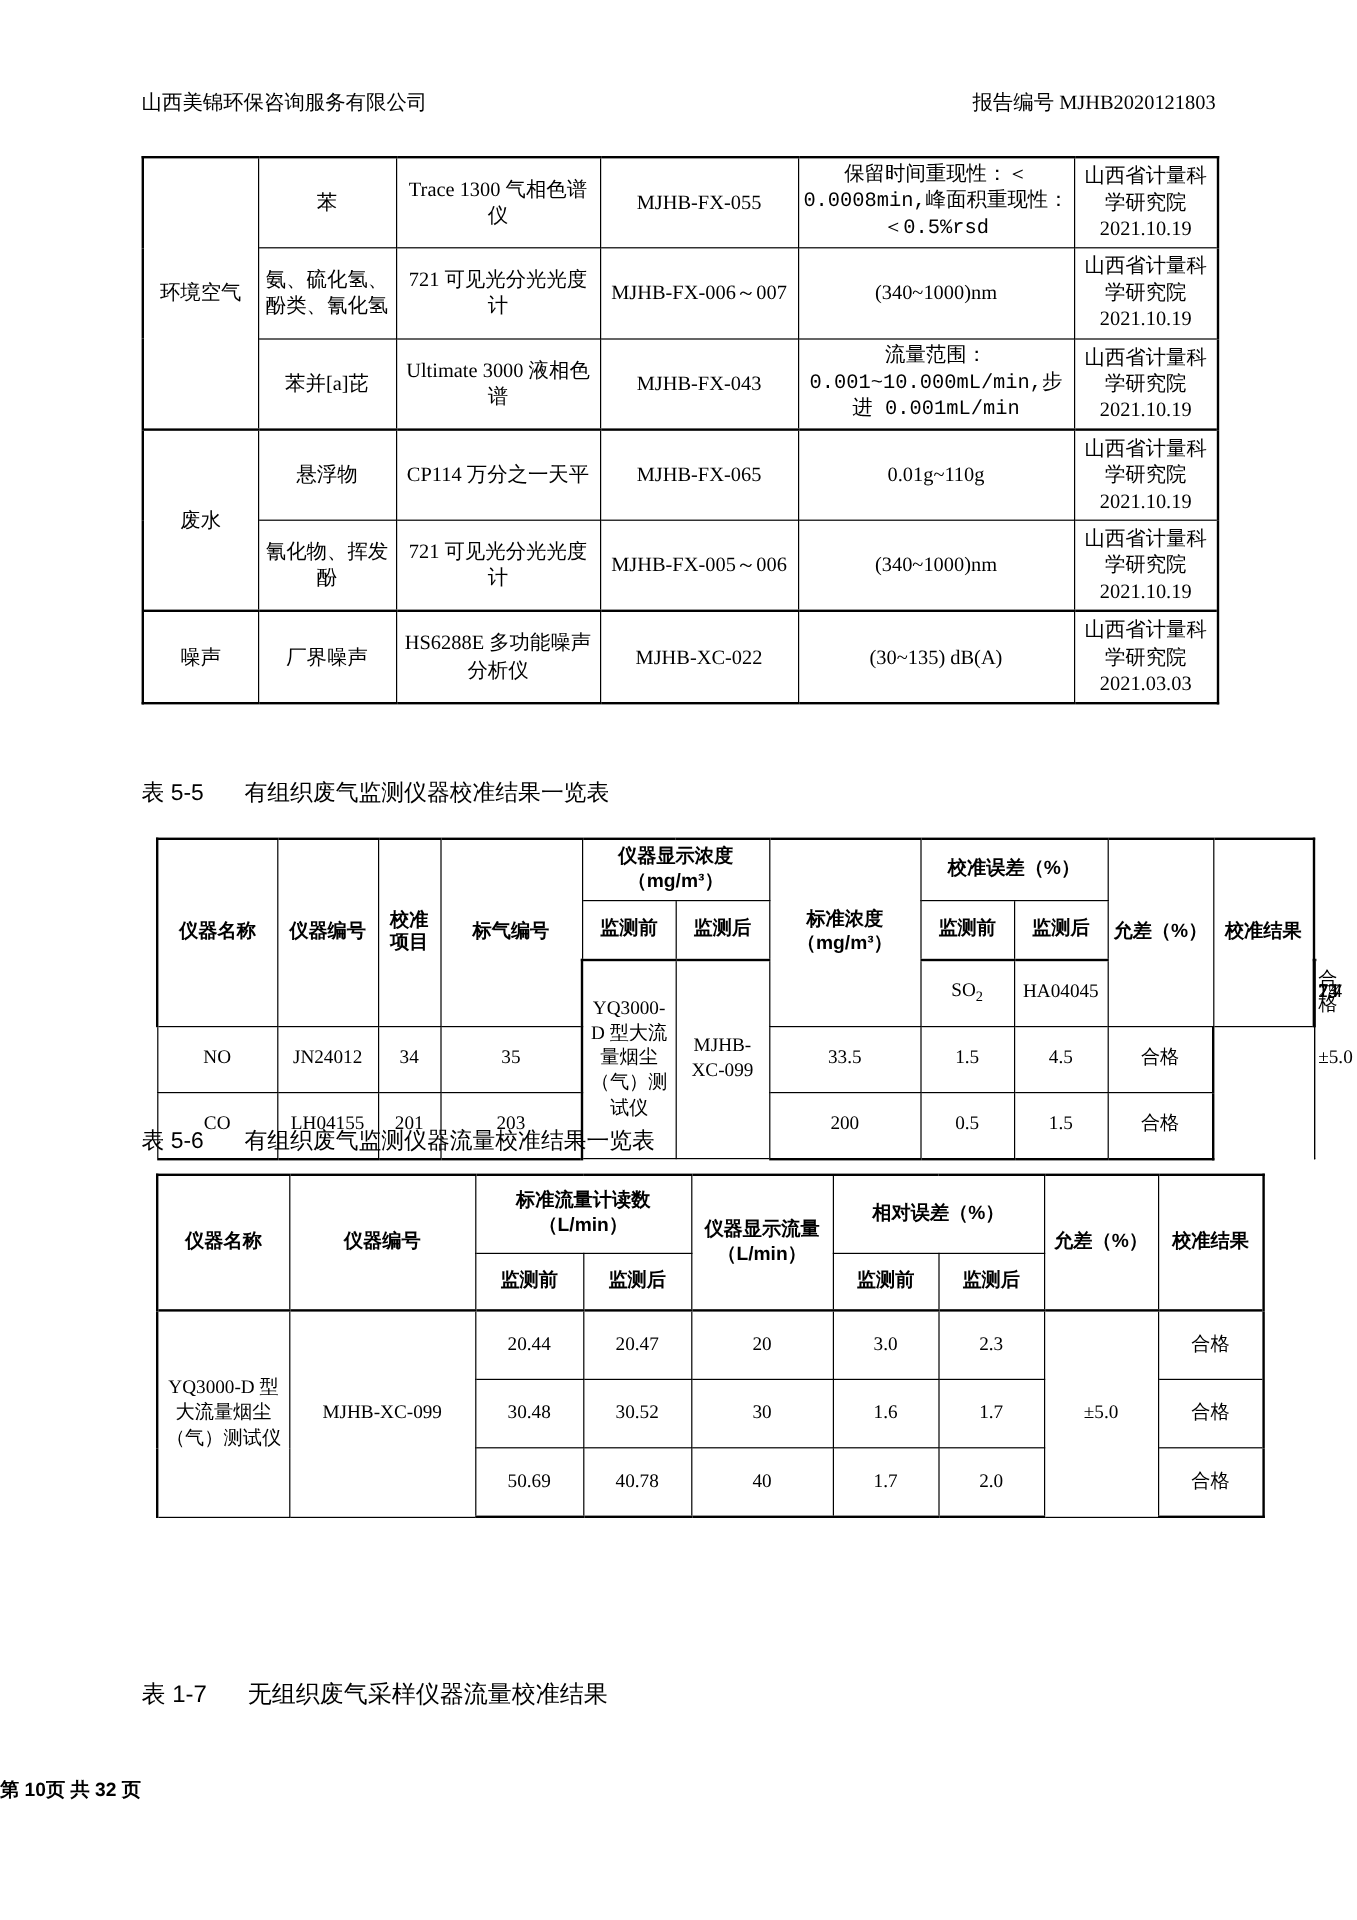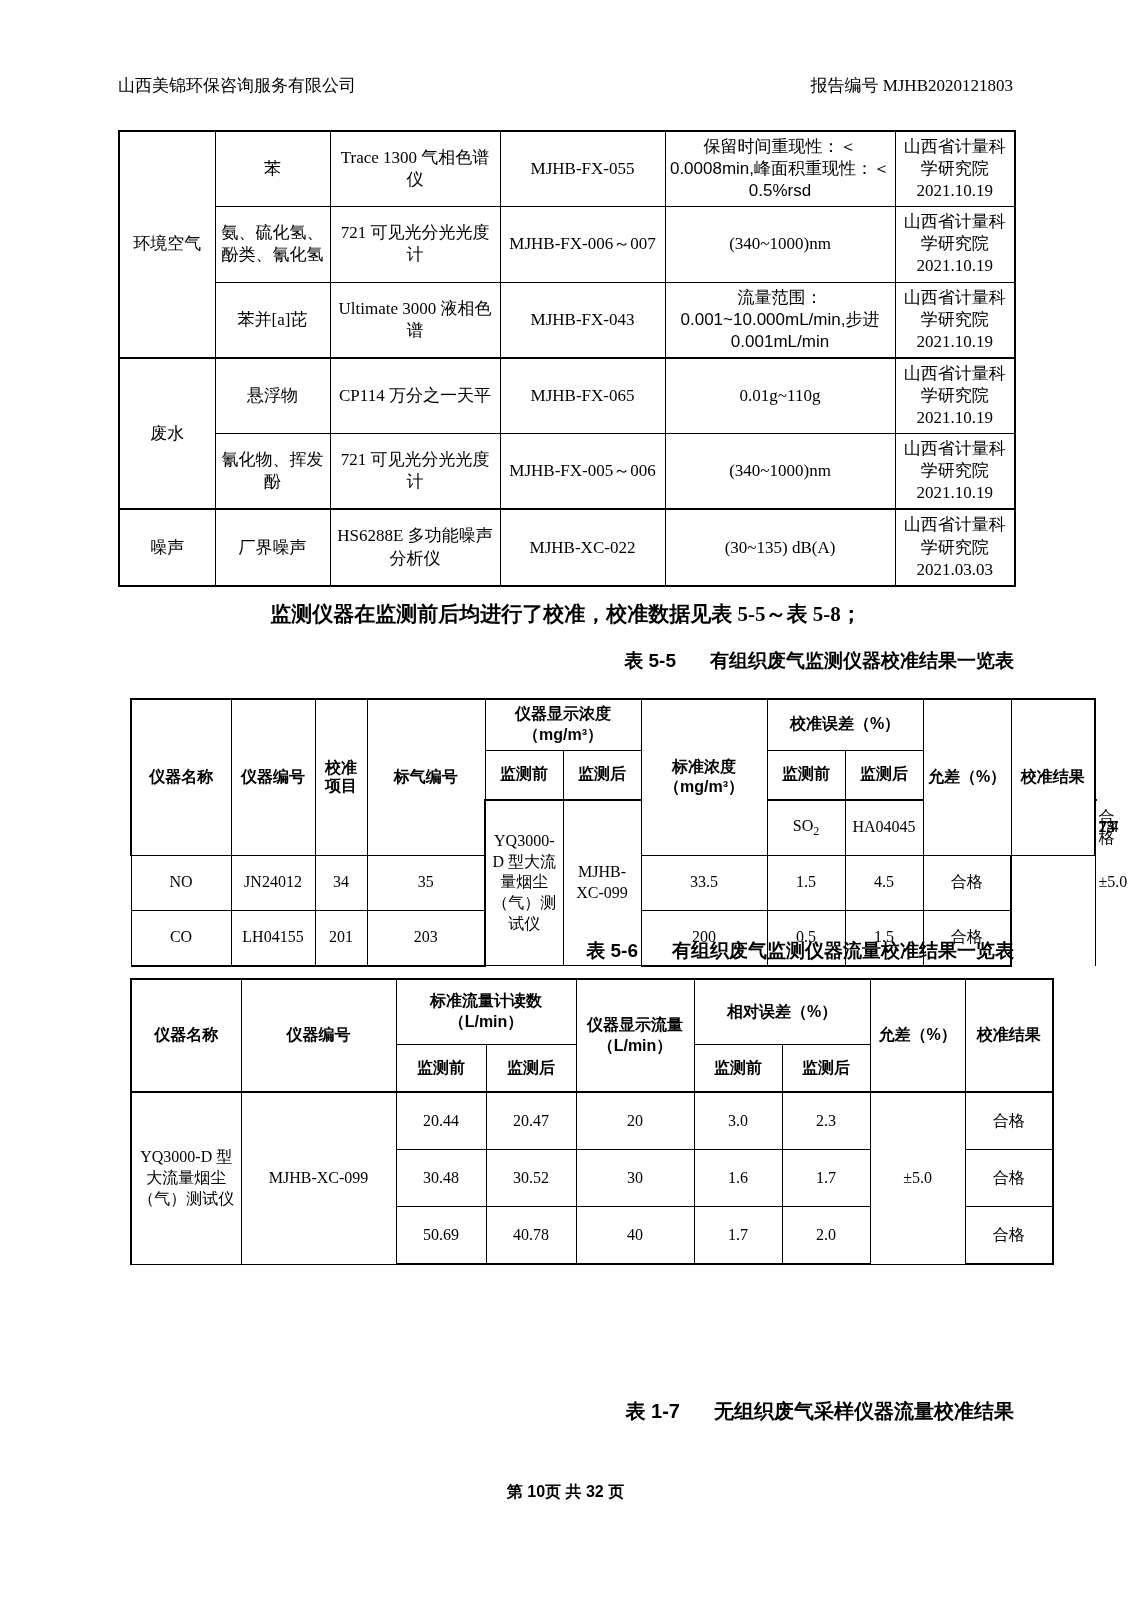--- a/index.html
+++ b/index.html
@@ -46,37 +46,37 @@
   .outer-left { border-left:2.5px solid #000 !important;margin-left:43px; }
   .outer-right { border-right:2.5px solid #000 !important; }
 
   
   #t1 {
     position:absolute;
     left:118px; top:130px;
     width:896px;
   }
   #t1 td { height:28px; }
-  .smaller { font-size:13px; font-family:Liberation Sans, sans-serif; }
+  .smaller { font-size:13px; font-family:Liberation Mono, monospace; }
 
   .note {
     position:absolute;
     left:118px; top:600px;
     width:896px;
     text-align:center;
     font-size:21px;
     font-weight:bold;
   }
   .cap {
     position:absolute;
     width:896px;
     left:118px;
-    text-align:right;
+    text-align:left;
     font-size:19px;
-    font-weight:bold;
+    font-weight:normal;
     font-family:"Liberation Sans", sans-serif;
   }
   .cap .num { margin-right:34px; }
 
   #cap55 { top:648px; }
   #t2 {
     position:absolute;
     left:130px; top:698px;
     width:884px;
   }
@@ -91,21 +91,21 @@
   }
   #t3 td { font-size:16px; }
   #t3 .hdr { font-weight:bold; font-family:"Liberation Sans", sans-serif; font-size:16px; }
 
   #cap57 { top:1398px; font-size:20px; }
 
   .footer {
     position:absolute;
     left:0; top:1482px;
     width:1131px;
-    text-align:center;
+    text-align:left;
     font-size:16px;
     font-family:"Liberation Sans", sans-serif;
     font-weight:bold;
   }
   .sub { font-size:12px; vertical-align:sub; }
 </style>
 </head>
 <body>
 
 <div class="page">
@@ -186,21 +186,20 @@
         <td class="outer-bottom" style="border-top:2px solid #000">MJHB-XC-022</td>
         <td class="outer-bottom" style="border-top:2px solid #000">(30~135) dB(A)</td>
         <td class="outer-right outer-bottom" style="border-top:2px solid #000">
           <div>山西省计量科学研究院</div>
           <div>2021.03.03</div>
         </td>
       </tr>
     </tbody>
   </table>
 
-  <div class="note">监测仪器在监测前后均进行了校准，校准数据见表 5-5～表 5-8；</div>
 
   <div class="cap" id="cap55">
     <span class="num">表 5-5</span><span>有组织废气监测仪器校准结果一览表</span>
   </div>
 
   <table class="doc" id="t2">
     <colgroup>
       <col style="width:100px">
       <col style="width:84px">
       <col style="width:52px">

